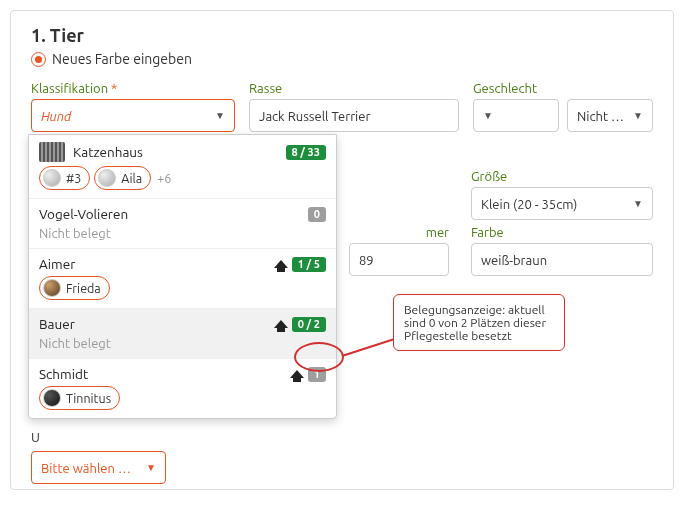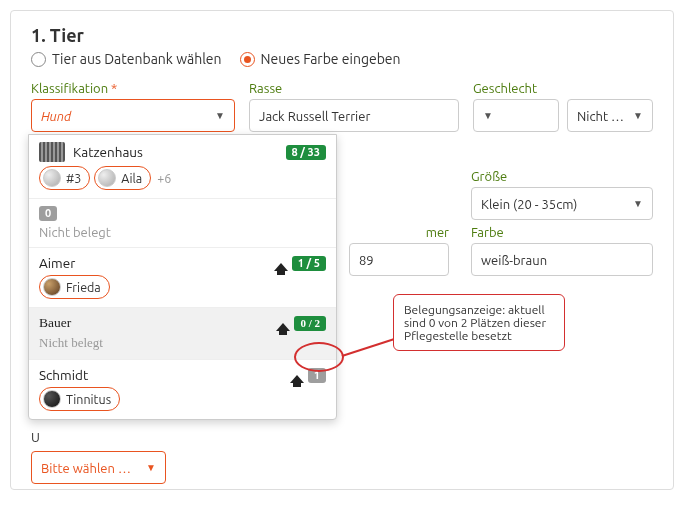--- a/index.html
+++ b/index.html
@@ -69,39 +69,39 @@
     position: absolute;
     left: 28px; top: 134px;
     width: 309px;
     background: #fff;
     border: 1px solid #ccc;
     border-radius: 0 0 4px 4px;
     box-shadow: 0 3px 10px rgba(0,0,0,0.18);
     z-index: 10;
   }
   .dd-group { padding: 7px 10px 8px; border-bottom: 1px solid #eee; }
-  .dd-group.selected { background: #f1f1f1; font-family: Liberation Serif, serif; }
+  .dd-group.selected { background: #f1f1f1; }
   .dd-head {
     display: flex; align-items: center; justify-content: space-between;
     gap: 22px; margin-bottom: 4px;
   }
   .dd-head .left { display: flex; align-items: center; gap: 8px; }
   .thumb {
     width: 26px; height: 20px; background: #777; border-radius: 2px;
     background-image: linear-gradient(90deg,#555 25%, #999 25%, #999 50%, #555 50%, #555 75%, #999 75%);
     background-size: 8px 100%;
   }
   .grp-name { font-size: 13.5px; color: #222; }
   .badge {
     font-size: 11px; font-weight: 700;
     padding: 2px 6px; border-radius: 3px; line-height: 1;
   }
   .badge-green { background: #1e8e3e; color: #fff; }
   .badge-grey { background: #9e9e9e; color: #fff; }
-  .occu { display: flex; align-items: flex-end; gap: 4px; }
+  .occu { display: flex; align-items: center; gap: 4px; }
   .house {
     width: 0; height: 0; border-left: 7px solid transparent;
     border-right: 7px solid transparent; border-bottom: 8px solid #222;
     position: relative;
   }
   .house::after {
     content: ""; position: absolute; left: -4px; top: 7px;
     width: 8px; height: 5px; background: #222;
   }
   .chips { display: flex; align-items: center; gap: 4px; flex-wrap: wrap; }
@@ -153,24 +153,20 @@
   }
 </style>
 </head>
 <body>
 
 <div class="card">
   <div class="section-title">1. Tier</div>
 
   <div class="radios">
     <div class="radio">
-      <span class="radio-outer"></span>
-      <span>Tier aus Datenbank wählen</span>
-    </div>
-    <div class="radio">
       <span class="radio-outer checked">
           <span class="radio-inner"></span>
         </span>
       <span>Neues Farbe eingeben</span>
     </div>
   </div>
 
   <div class="form-row">
     <div class="col-1">
       <div class="field-label req">Klassifikation</div>
@@ -248,20 +244,23 @@
         </span>
         <span class="chip ">
           <span class="avatar"></span>
           <span>Aila</span>
         </span>
         <span class="more">+6</span>
       </div>
     </div>
     <div class="dd-group">
       <div class="dd-head">
+        <div class="left">
+          <span class="grp-name">Vogel-Volieren</span>
+        </div>
         <div class="occu">
           <span class="badge badge-grey">0</span>
         </div>
       </div>
       <div class="sub">Nicht belegt</div>
     </div>
     <div class="dd-group">
       <div class="dd-head">
         <div class="left">
           <span class="grp-name">Aimer</span>

